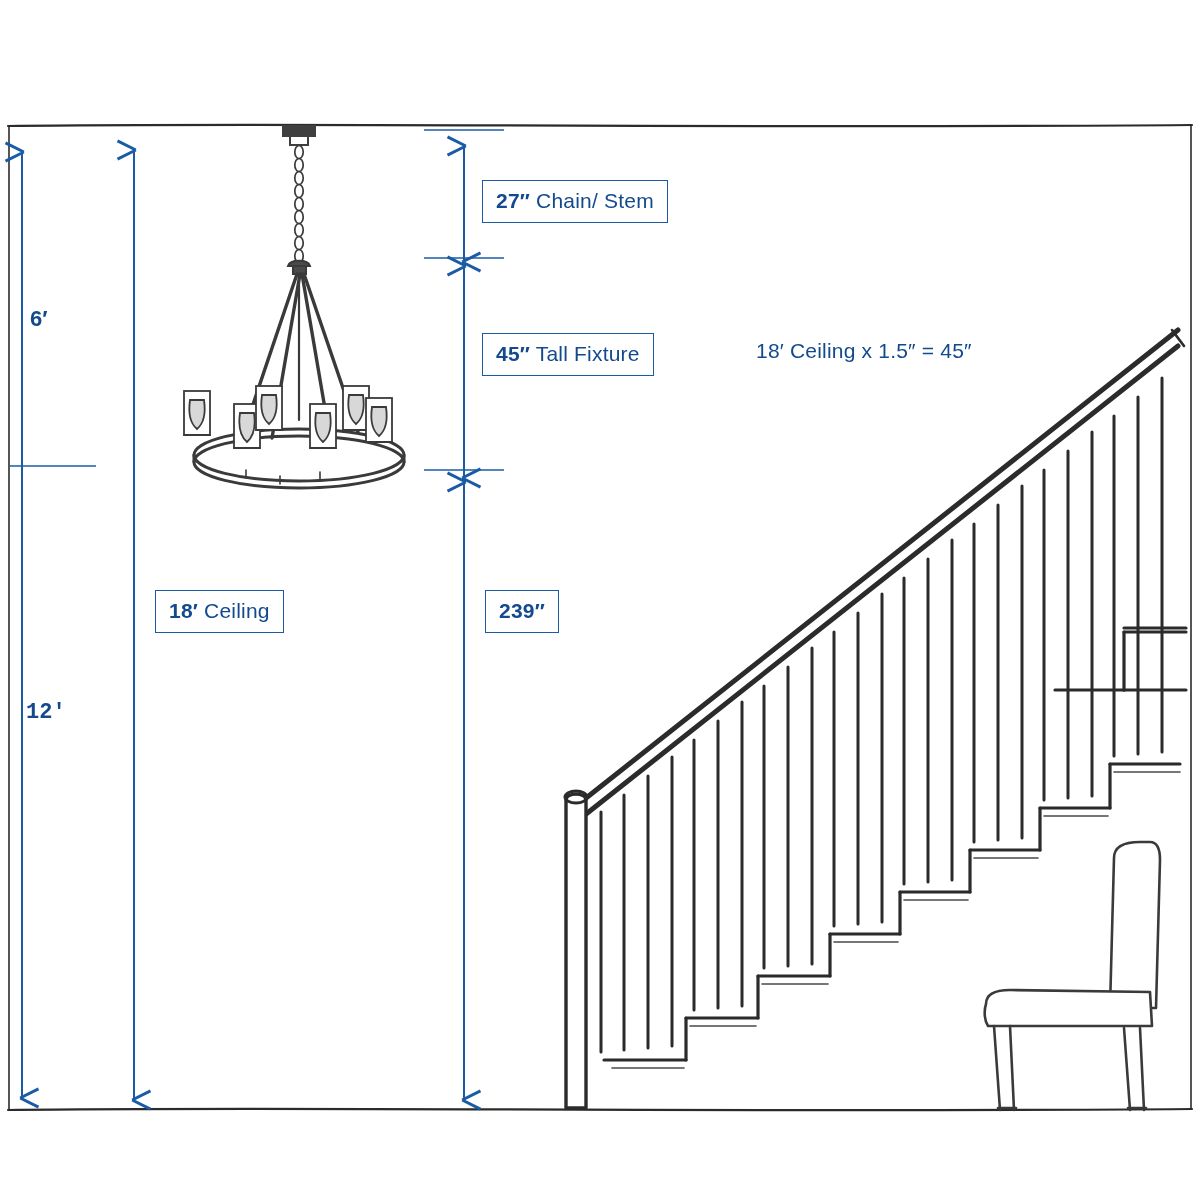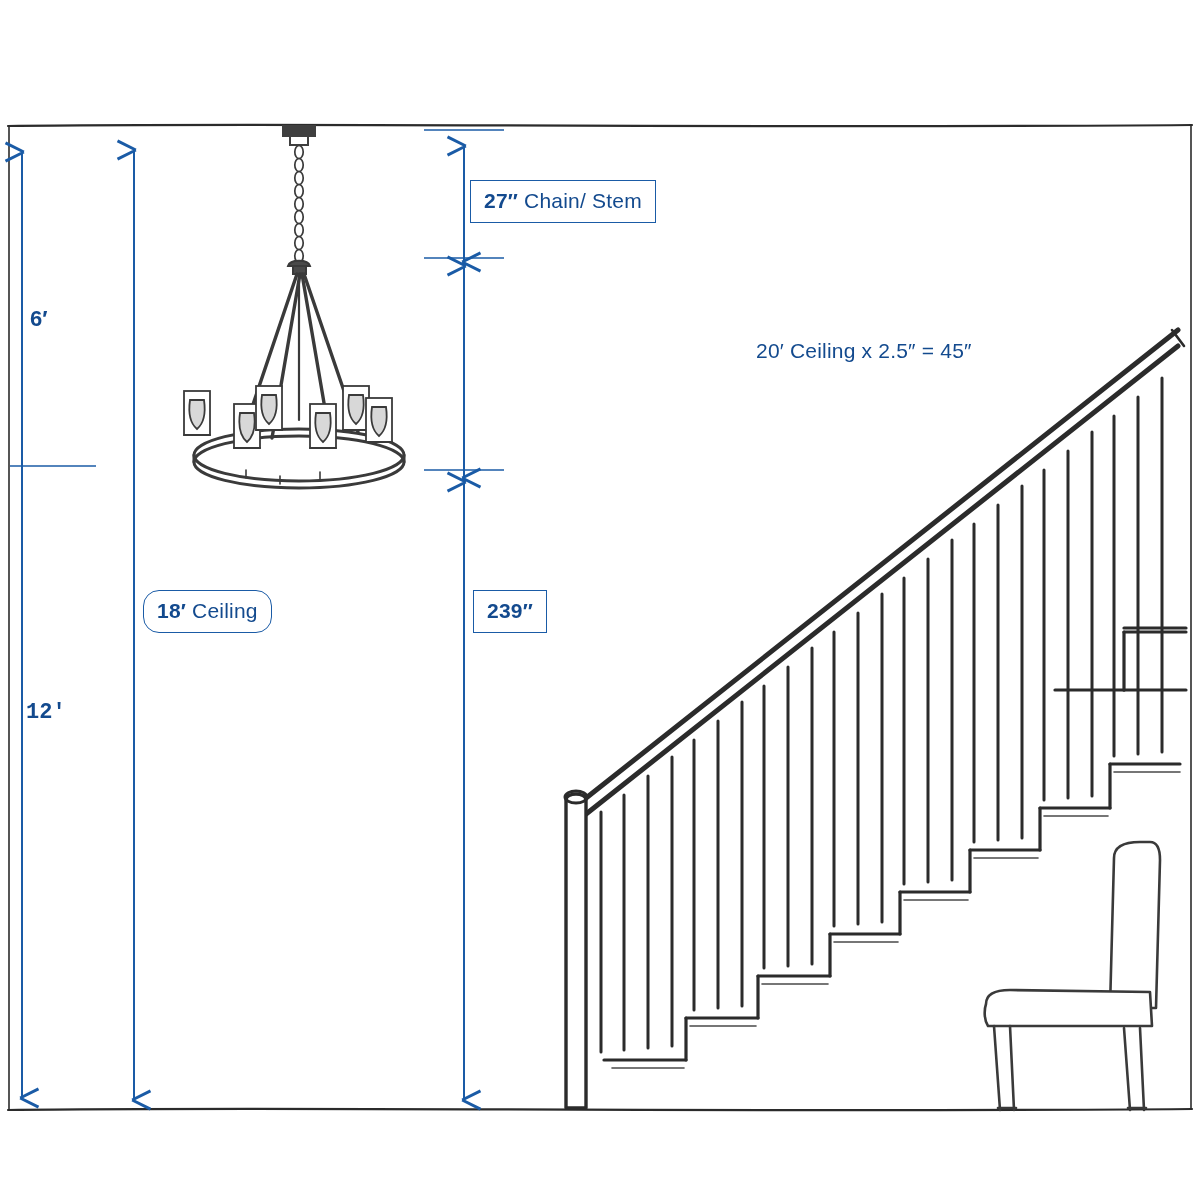--- a/index.html
+++ b/index.html
@@ -28,20 +28,21 @@
   .label-box {
     position: absolute;
     background: #ffffff;
     border: 1.6px solid #1a5ba6;
     color: #134a8e;
     font-size: 21px;
     line-height: 1;
     padding: 9px 13px 11px 13px;
     white-space: nowrap;
     letter-spacing: 0.2px;
+    margin-left: 12px;
   }
   .label-box b {
     font-weight: 700;
   }
   .label-box span.lt {
     font-weight: 400;
   }
   .plain-label {
     position: absolute;
     color: #134a8e;
@@ -258,24 +259,28 @@
 
   <div class="dim-label" style="left:30px; top:308px;">6′</div>
 
   <div class="dim-label" style="left:26px; top:702px;font-family:Liberation Mono, monospace;">12′</div>
 
   <div class="label-box" style="left:470px; top:180px;">
     <b>27″</b>
     <span class="lt">Chain/ Stem</span>
   </div>
 
-
-  <div class="plain-label" style="left:756px; top:340px;">20′ Ceiling x 2.5″ = 45″</div>
-
-  <div class="label-box" style="left:143px; top:590px;border-radius:16px;">
+  <div class="label-box" style="left:470px; top:333px;">
+    <b>45″</b>
+    <span class="lt">Tall Fixture</span>
+  </div>
+
+  <div class="plain-label" style="left:756px; top:340px;">18′ Ceiling x 1.5″ = 45″</div>
+
+  <div class="label-box" style="left:143px; top:590px;">
     <b>18′</b>
     <span class="lt">Ceiling</span>
   </div>
 
   <div class="label-box" style="left:473px; top:590px;">
     <b>239″</b>
   </div>
 
 </div>
 

